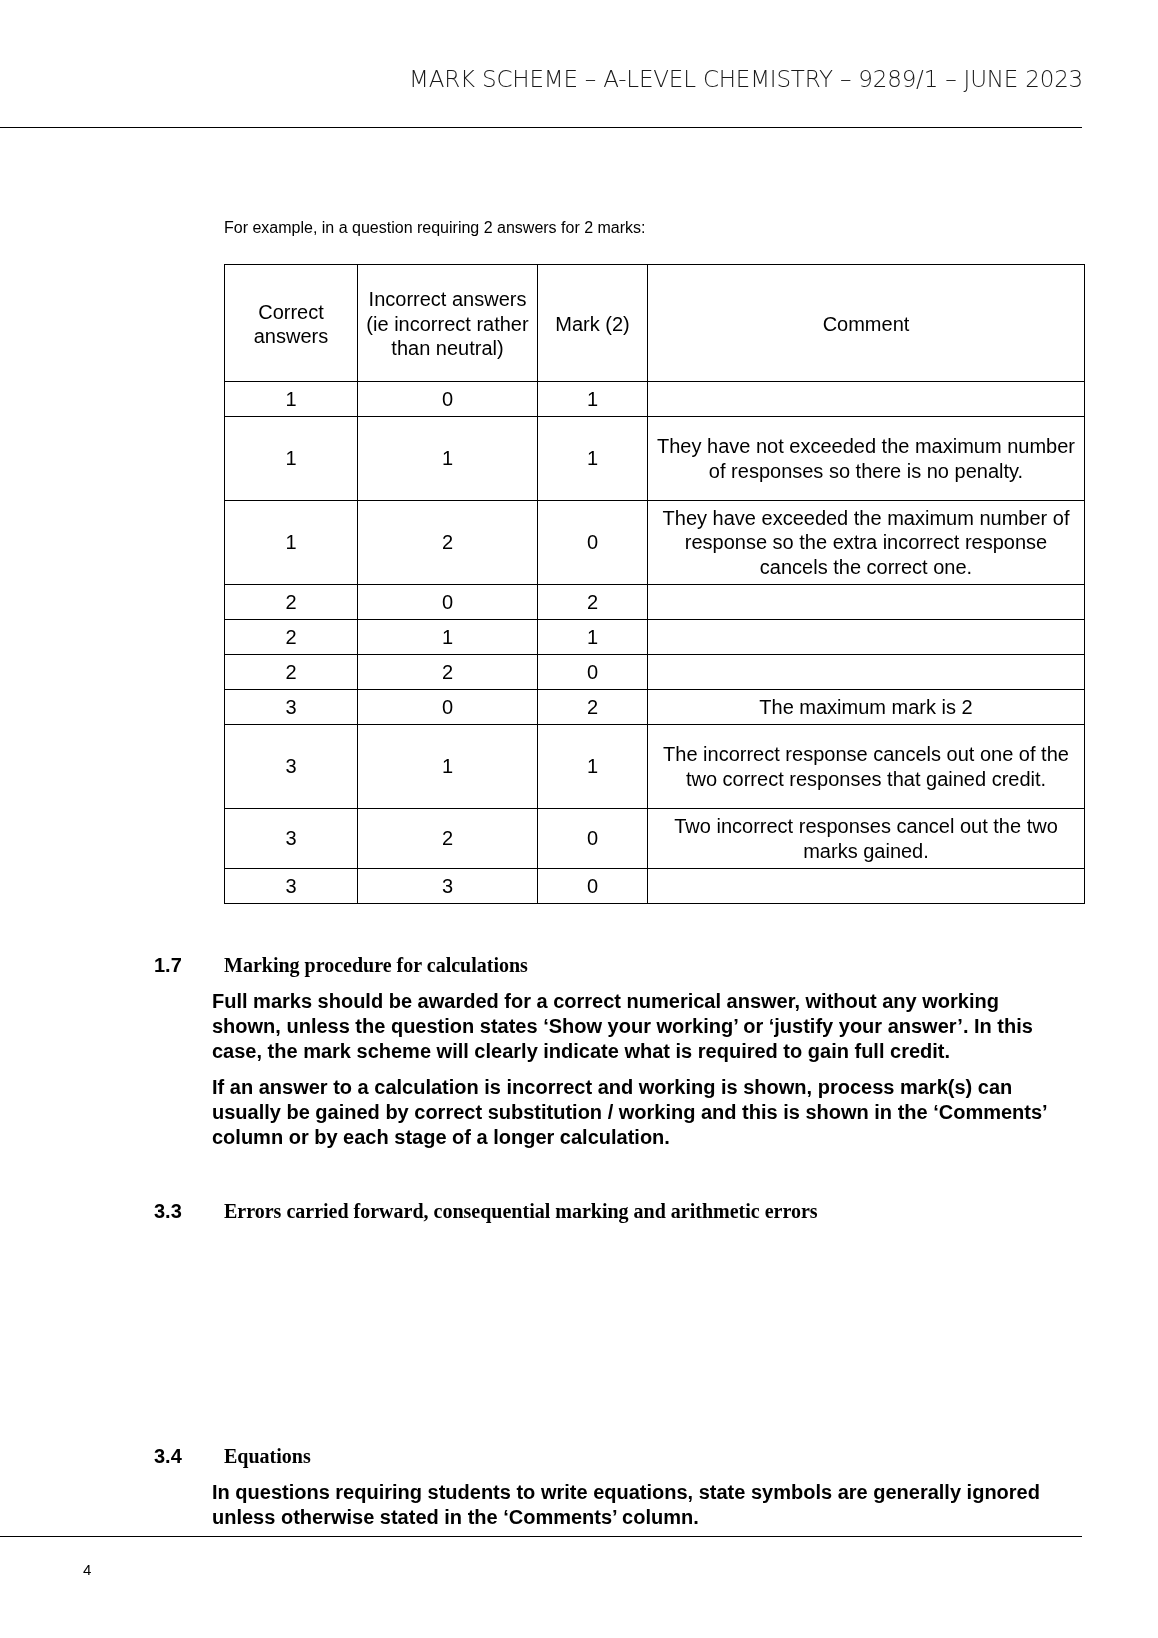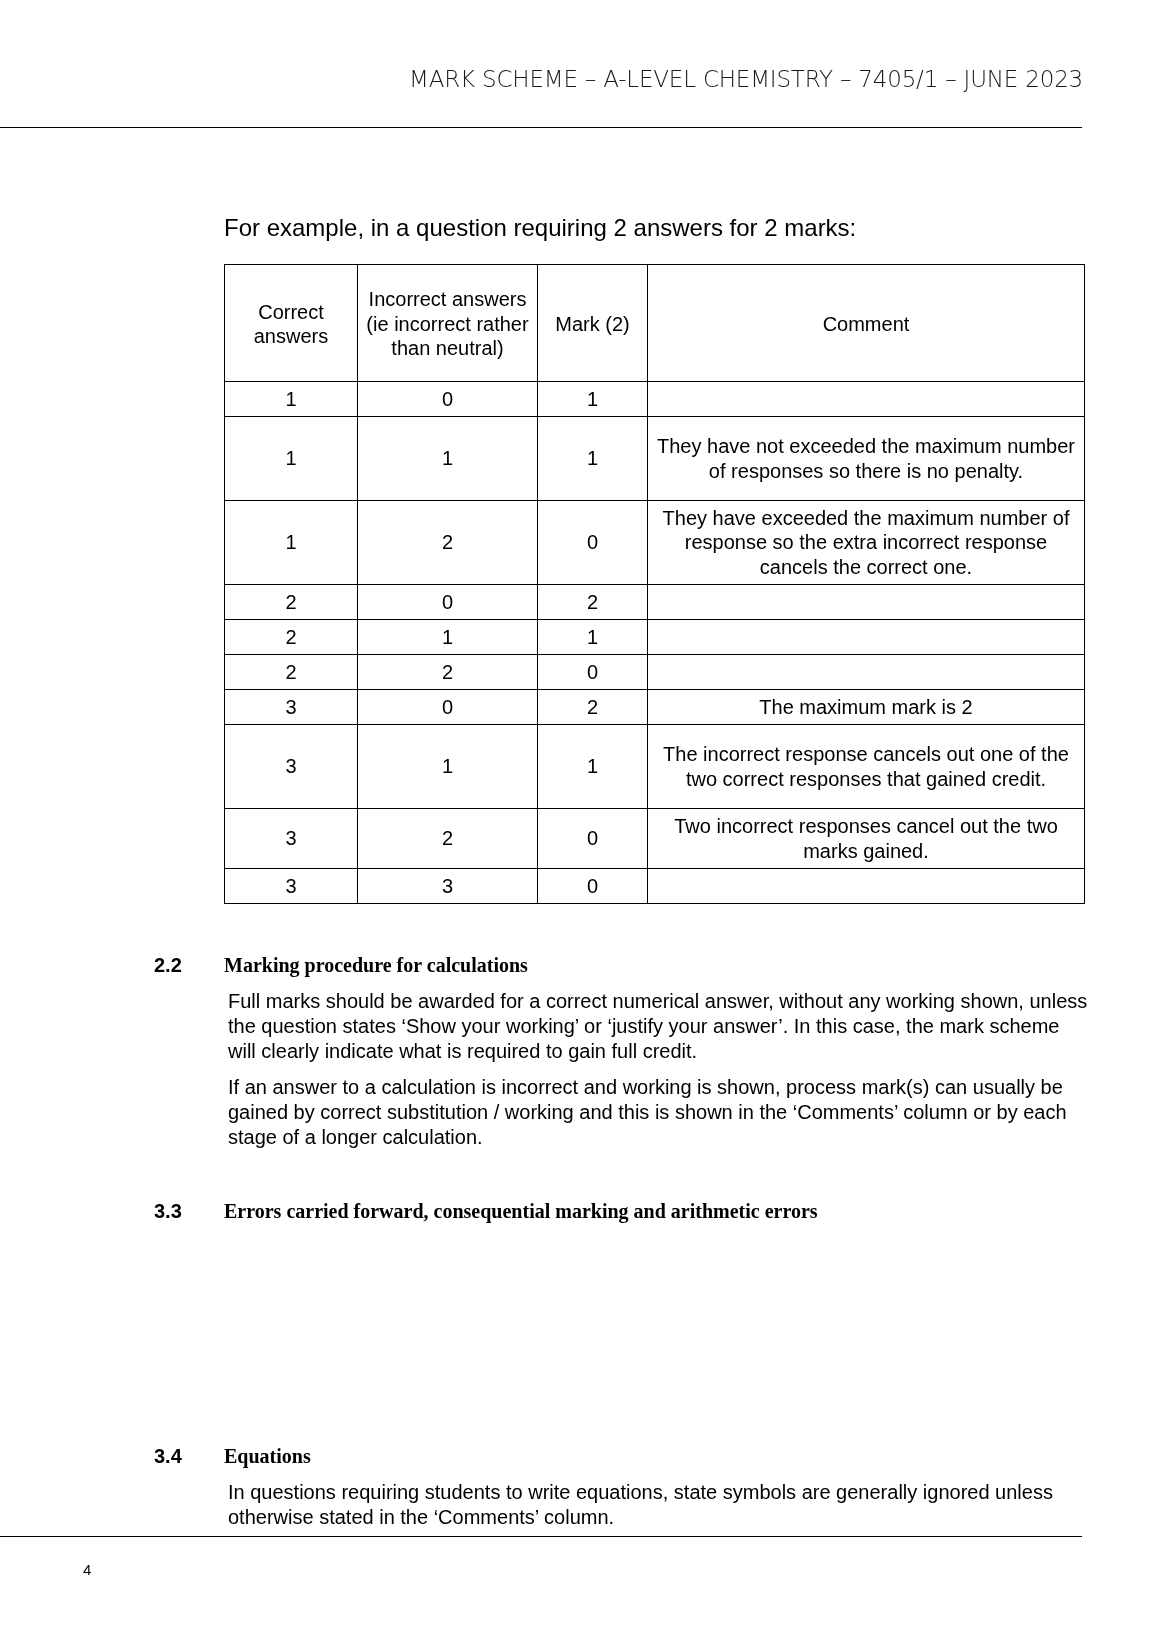--- a/index.html
+++ b/index.html
@@ -31,21 +31,21 @@
       left: 0;
       top: 127px;
       width: 1082px;
       height: 0;
       border-top: 1.3px solid #000;
     }
     .intro {
       position: absolute;
       left: 224px;
       top: 216px;
-      font-size: 24px;
+      font-size: 16px;
       line-height: 24px;
       white-space: nowrap;
     }
     table.marks {
       position: absolute;
       left: 224px;
       top: 264px;
       width: 860px;
       border-collapse: collapse;
       font-size: 20px;
@@ -86,23 +86,24 @@
       left: 224px;
       top: 0;
       font-size: 20px;
       font-weight: bold;
       line-height: 24px;
       white-space: nowrap;
       font-family: Liberation Serif, serif;
     }
     .sec-body {
       position: absolute;
-      left: 228px;
+      left: 212px;
       top: 36px;
       width: 860px;
+      font-weight: bold;
     }
     .sec-body p {
       margin: 0 0 11px 0;
       font-size: 20px;
       line-height: 25px;
     }
     .footer-rule {
       position: absolute;
       left: 0;
       top: 1536px;
@@ -114,21 +115,21 @@
       position: absolute;
       left: 83px;
       top: 1561px;
       font-size: 15px;
       line-height: 18px;
     }
   </style>
 </head>
 <body>
 
-<div class="header-title">MARK SCHEME – A-LEVEL CHEMISTRY – 7405/1 – JUNE 2023</div>
+<div class="header-title">MARK SCHEME – A-LEVEL CHEMISTRY – 9289/1 – JUNE 2023</div>
 <div class="header-rule"></div>
 
 <div class="intro">For example, in a question requiring 2 answers for 2 marks:</div>
 
 <table class="marks">
   <colgroup>
     <col class="c1">
       <col class="c2">
       <col class="c3">
       <col class="c4">
@@ -199,21 +200,21 @@
     <tr class="r1">
       <td>3</td>
       <td>3</td>
       <td>0</td>
       <td></td>
     </tr>
   </tbody>
 </table>
 
 <div class="section" style="top: 953px;">
-  <div class="sec-num">2.2</div>
+  <div class="sec-num">1.7</div>
   <div class="sec-title">Marking procedure for calculations</div>
   <div class="sec-body">
     <p>Full marks should be awarded for a correct numerical answer, without any working shown, unless the question states ‘Show your working’ or ‘justify your answer’.  In this case, the mark scheme will clearly indicate what is required to gain full credit.</p>
     <p>If an answer to a calculation is incorrect and working is shown, process mark(s) can usually be gained by correct substitution / working and this is shown in the ‘Comments’ column or by each stage of a longer calculation.</p>
   </div>
 </div>
 
 <div class="section" style="top: 1199px;">
   <div class="sec-num">3.3</div>
   <div class="sec-title">Errors carried forward, consequential marking and arithmetic errors</div>

